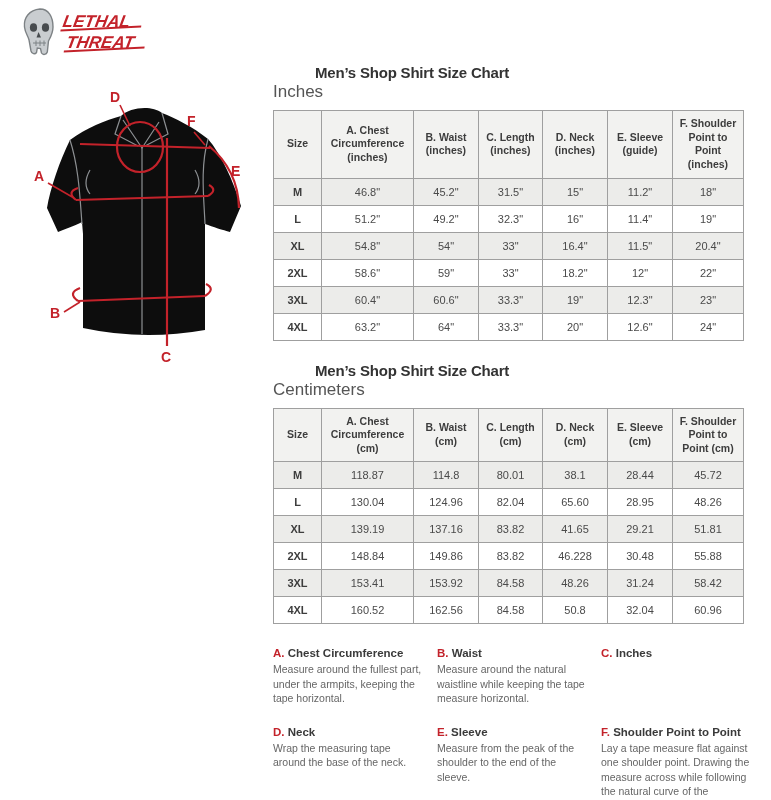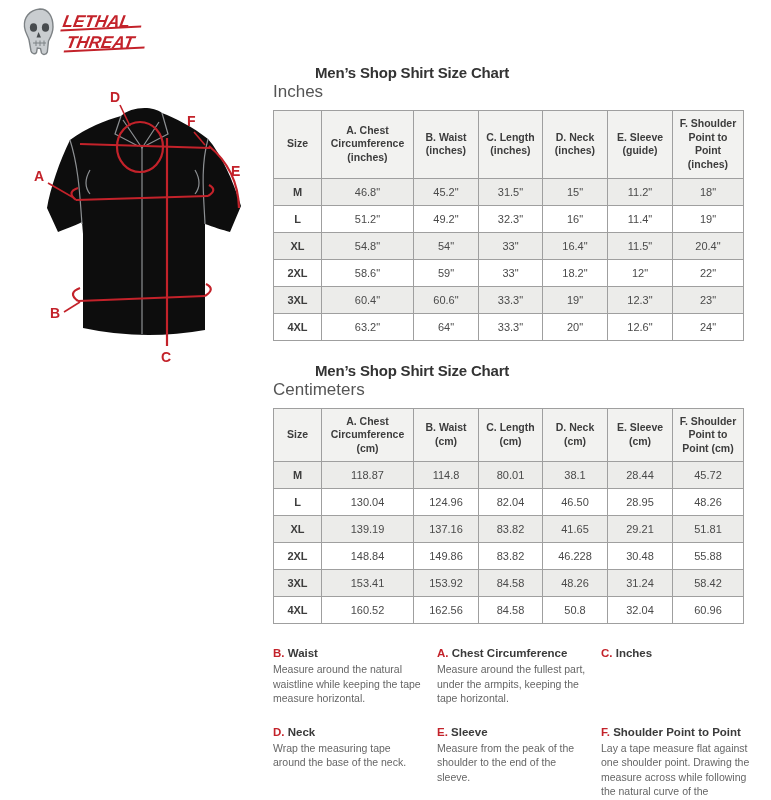--- a/index.html
+++ b/index.html
@@ -225,21 +225,21 @@
               <td>80.01</td>
               <td>38.1</td>
               <td>28.44</td>
               <td>45.72</td>
             </tr>
             <tr>
               <td>L</td>
               <td>130.04</td>
               <td>124.96</td>
               <td>82.04</td>
-              <td>46.50</td>
+              <td>65.60</td>
               <td>28.95</td>
               <td>48.26</td>
             </tr>
             <tr>
               <td>XL</td>
               <td>139.19</td>
               <td>137.16</td>
               <td>83.82</td>
               <td>41.65</td>
               <td>29.21</td>
@@ -273,27 +273,27 @@
               <td>60.96</td>
             </tr>
           </tbody>
       </table>
     </div>
 
     <div id="measure-guide">
       <div class="guide-grid">
 
         <div class="guide-item">
+          <div class="guide-item-title"><span class="guide-letter">A.</span> <span>Chest Circumference</span></div>
+          <div class="guide-item-desc">Measure around the fullest part, under the armpits, keeping the tape horizontal.</div>
+        </div>
+
+        <div class="guide-item">
           <div class="guide-item-title"><span class="guide-letter">B.</span> <span>Waist</span></div>
           <div class="guide-item-desc">Measure around the natural waistline while keeping the tape measure horizontal.</div>
-        </div>
-
-        <div class="guide-item">
-          <div class="guide-item-title"><span class="guide-letter">A.</span> <span>Chest Circumference</span></div>
-          <div class="guide-item-desc">Measure around the fullest part, under the armpits, keeping the tape horizontal.</div>
         </div>
 
         <div class="guide-item">
           <div class="guide-item-title"><span class="guide-letter">C.</span> <span>Inches</span></div>
         </div>
 
         <div class="guide-item">
           <div class="guide-item-title"><span class="guide-letter">D.</span> <span>Neck</span></div>
           <div class="guide-item-desc">Wrap the measuring tape around the base of the neck.</div>
         </div>

